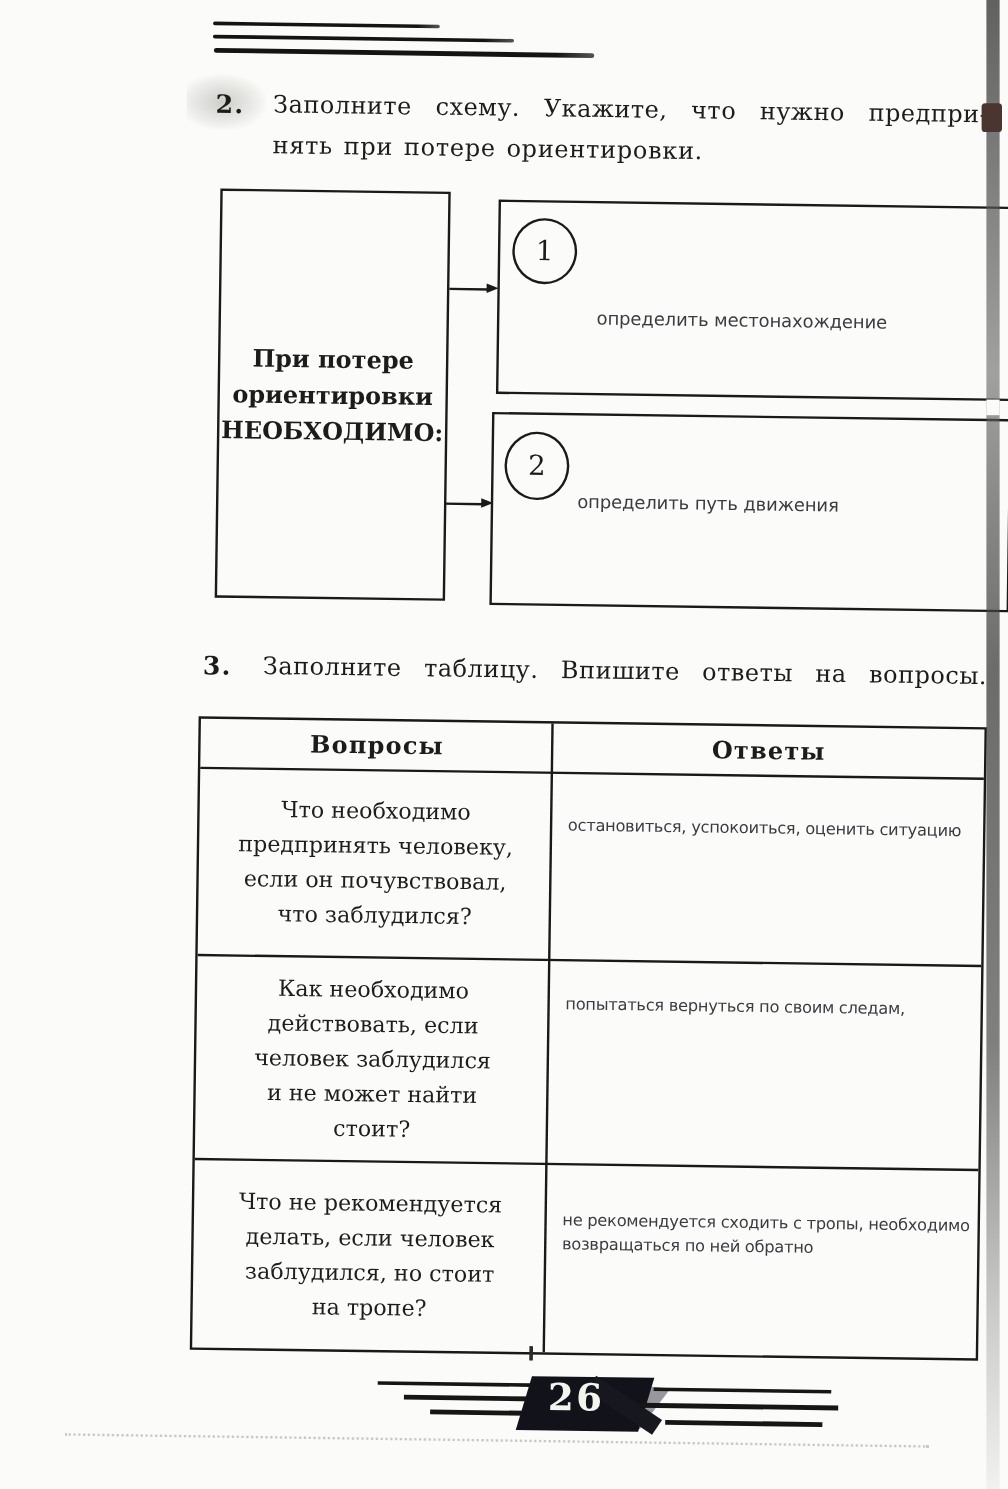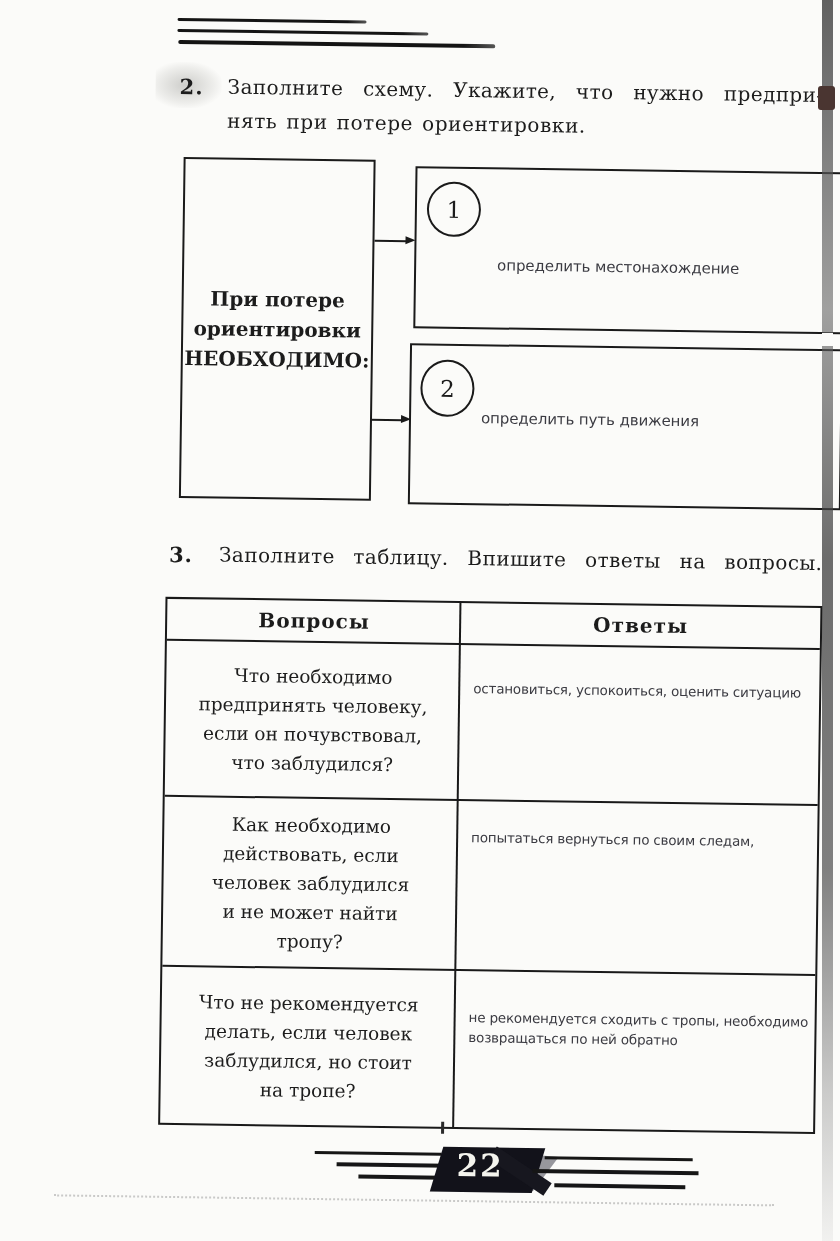--- a/index.html
+++ b/index.html
@@ -142,21 +142,21 @@
           <div>остановиться, успокоиться, оценить ситуацию</div>
         </div>
       </div>
 
       <div class="trow" id="row2">
         <div class="qcol">
           <div class="qtext">Как необходимо</div>
           <div class="qtext">действовать, если</div>
           <div class="qtext">человек заблудился</div>
           <div class="qtext">и не может найти</div>
-          <div class="qtext">тропу?</div>
+          <div class="qtext">стоит?</div>
         </div>
         <div class="acol" id="a2">
           <div>попытаться вернуться по своим следам,</div>
         </div>
       </div>
 
       <div class="trow" id="row3">
         <div class="qcol">
           <div class="qtext">Что не рекомендуется</div>
           <div class="qtext">делать, если человек</div>
@@ -171,21 +171,21 @@
     </div>
 
     <div id="divstub"></div>
 
     <div class="fline" id="fl1"></div>
     <div class="fline" id="fl2"></div>
     <div class="fline" id="fl3"></div>
     <div id="badgeShadow"></div>
     <div id="badgeMain"></div>
     <div id="badgeTail"></div>
-    <div id="pagenum">22</div>
+    <div id="pagenum">26</div>
     <div class="fline" id="fr1"></div>
     <div class="fline" id="fr2"></div>
     <div class="fline" id="fr3"></div>
     <div id="speckles"></div>
 
   </div>
 
   <div id="edge"></div>
   <div id="edgeblob"></div>
   <div id="edgenotch"></div>

